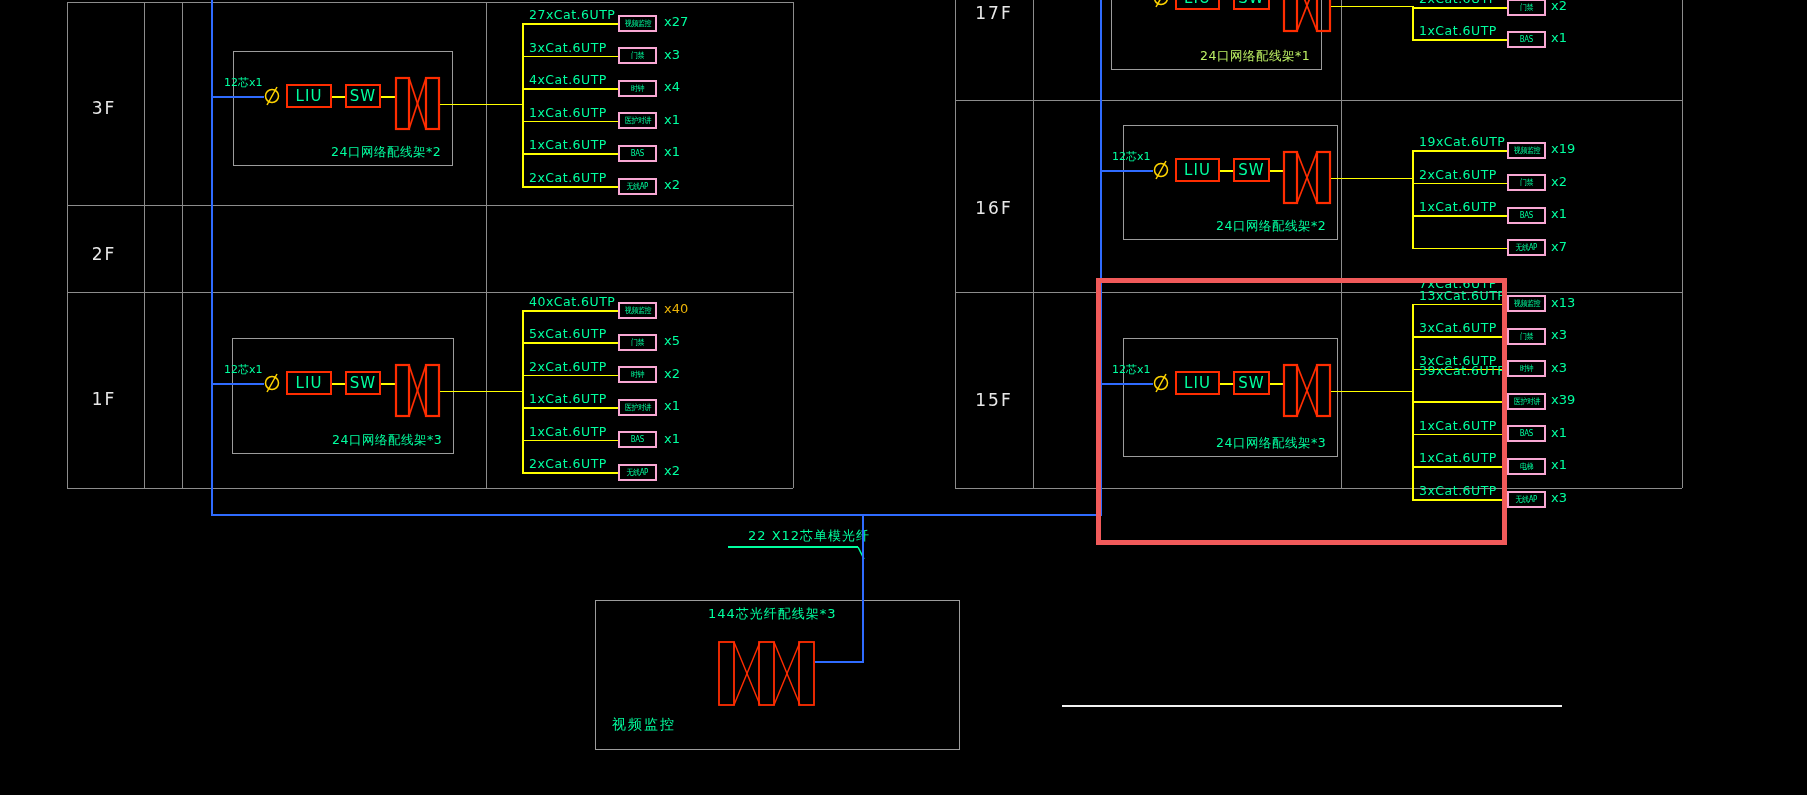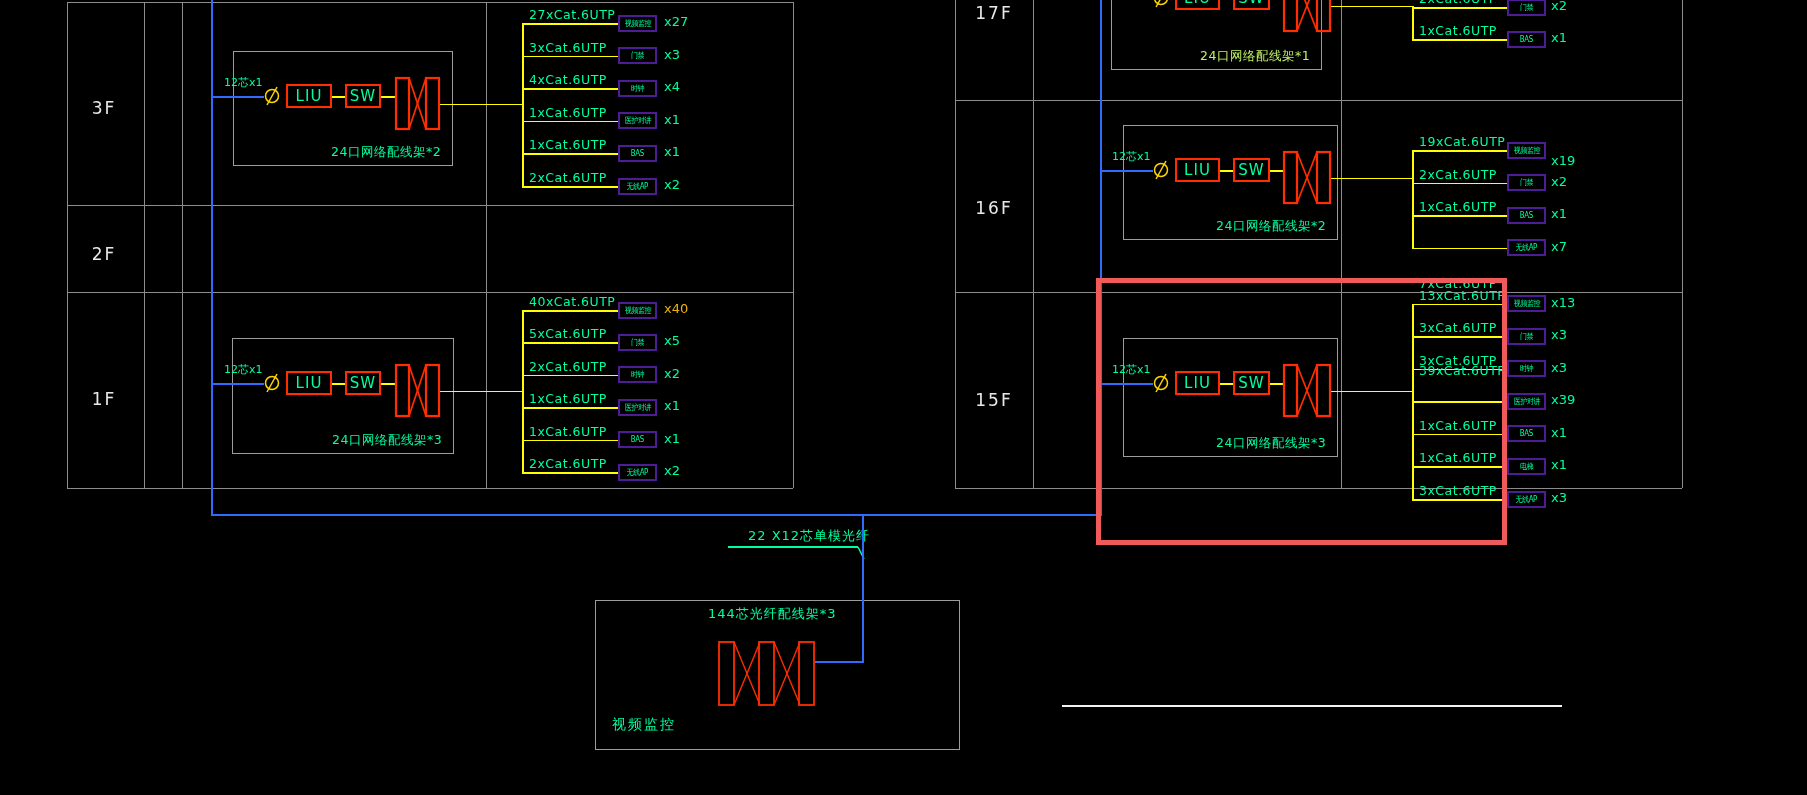--- a/index.html
+++ b/index.html
@@ -1,21 +1,21 @@
 <!DOCTYPE html>
 <html><head>
 <meta charset="utf-8">
 <style>
   html,body{margin:0;padding:0;background:#000;}
   #stage{position:relative;width:1807px;height:795px;background:#000;overflow:hidden;
          font-family:"DejaVu Sans",sans-serif;}
   .abs{position:absolute;}
   .txt{position:absolute;white-space:nowrap;line-height:1.1;}
   .box{position:absolute;border:1px solid #9c9c9c;}
-  .redbox{position:absolute;border:2px solid #4c1d95;box-sizing:border-box;
+  .redbox{position:absolute;border:2px solid #f9a8d4;box-sizing:border-box;
           display:flex;align-items:center;justify-content:center;overflow:hidden;}
   .devbox{position:absolute;border:2px solid #ff2d00;box-sizing:border-box;
           display:flex;align-items:center;justify-content:center;overflow:hidden;}
   svg{position:absolute;overflow:visible;}
 </style>
 </head>
 <body>
 
 <div id="stage">
 
@@ -225,21 +225,21 @@
       <line x1="14" y1="1" x2="34" y2="52" stroke="#ff2d00" stroke-width="1.7000000000000002"></line>
       <line x1="14" y1="52" x2="34" y2="1" stroke="#ff2d00" stroke-width="1.7000000000000002"></line>
     </svg>
     <div class="abs" style="left: 1331px; top: 177.5px; width: 81px; height: 1.5px; background: rgb(255, 255, 0);"></div>
     <div class="abs" style="left: 1412px; top: 150px; width: 1.5px; height: 97.8px; background: rgb(255, 255, 0);"></div>
     <div class="abs" style="left: 1412px; top: 150px; width: 95px; height: 1.5px; background: rgb(255, 255, 0);"></div>
     <div class="txt" style="left: 1419px; top: 135px; font-size: 12.5px; color: rgb(0, 255, 159); letter-spacing: 0.5px;">19xCat.6UTP</div>
     <div class="redbox" style="left: 1507px; top: 141.5px; width: 39px; height: 17px;">
       <span style="color: rgb(0, 255, 159); font-size: 8px; letter-spacing: -0.5px; transform: scaleX(0.88); white-space: nowrap;">视频监控</span>
     </div>
-    <div class="txt" style="left: 1551px; top: 154px; font-size: 13px; color: rgb(0, 255, 159);">x19</div>
+    <div class="txt" style="left: 1551px; top: 142px; font-size: 13px; color: rgb(0, 255, 159);">x19</div>
     <div class="abs" style="left: 1412px; top: 182.6px; width: 95px; height: 1.5px; background: rgb(255, 255, 0);"></div>
     <div class="txt" style="left: 1419px; top: 167.6px; font-size: 12.5px; color: rgb(0, 255, 159); letter-spacing: 0.5px;">2xCat.6UTP</div>
     <div class="redbox" style="left: 1507px; top: 174.1px; width: 39px; height: 17px;">
       <span style="color: rgb(0, 255, 159); font-size: 8px; letter-spacing: -0.5px; transform: scaleX(0.88); white-space: nowrap;">门禁</span>
     </div>
     <div class="txt" style="left: 1551px; top: 174.6px; font-size: 13px; color: rgb(0, 255, 159);">x2</div>
     <div class="abs" style="left: 1412px; top: 215.2px; width: 95px; height: 1.5px; background: rgb(255, 255, 0);"></div>
     <div class="txt" style="left: 1419px; top: 200.2px; font-size: 12.5px; color: rgb(0, 255, 159); letter-spacing: 0.5px;">1xCat.6UTP</div>
     <div class="redbox" style="left: 1507px; top: 206.7px; width: 39px; height: 17px;">
       <span style="color: rgb(0, 255, 159); font-size: 8px; letter-spacing: -0.5px; transform: scaleX(0.88); white-space: nowrap;">BAS</span>

